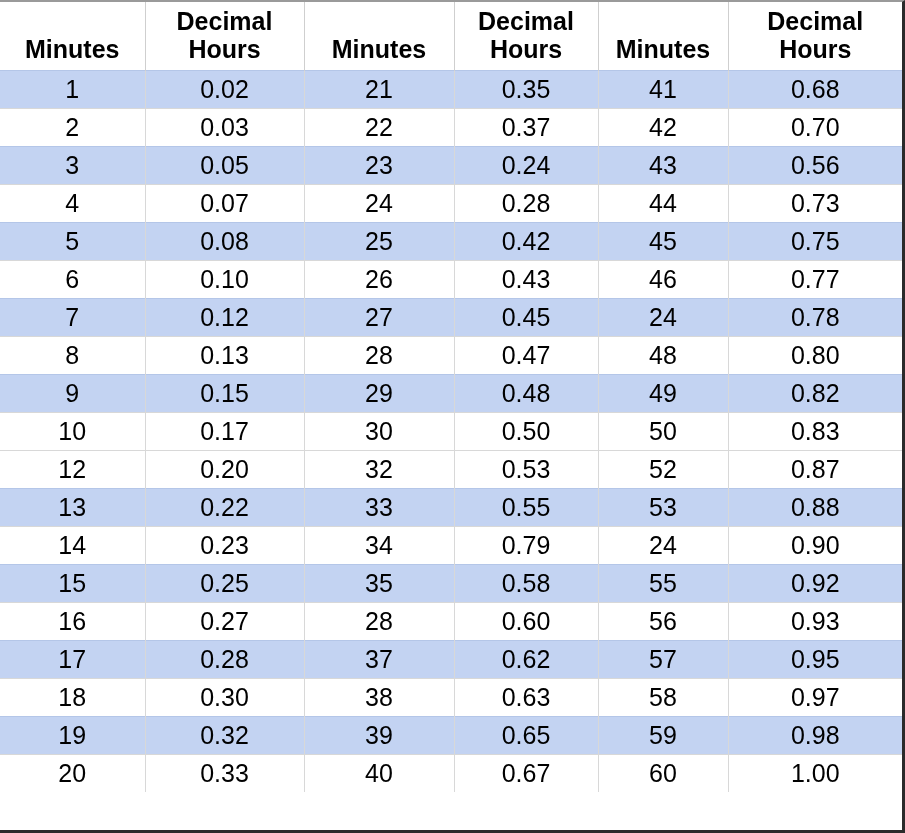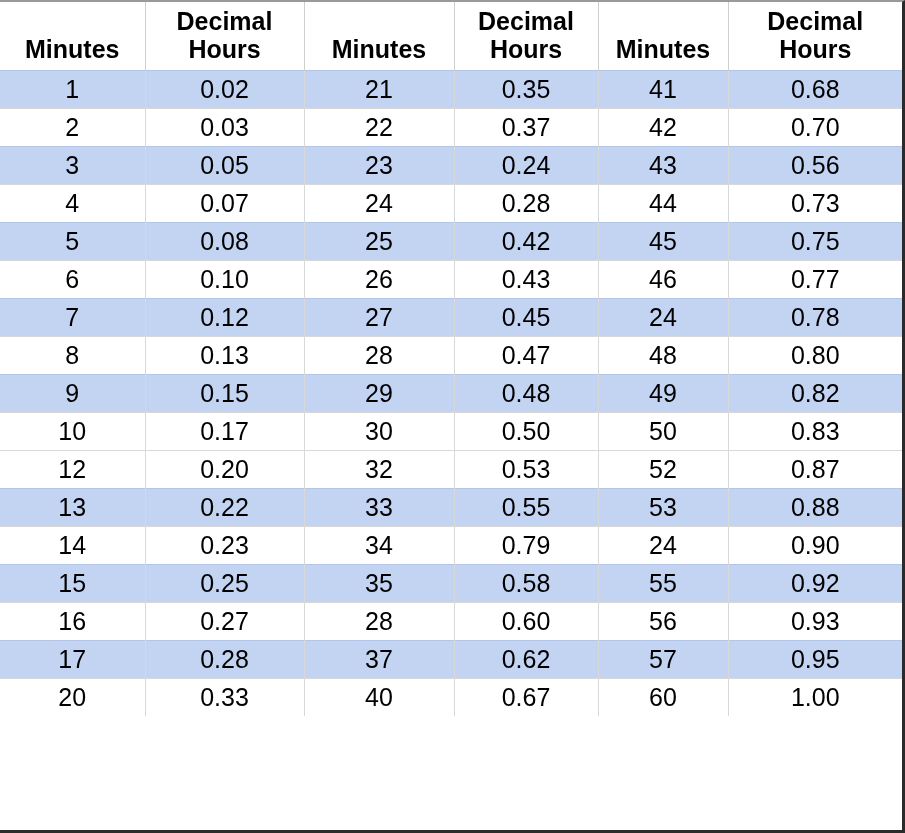--- a/index.html
+++ b/index.html
@@ -215,20 +215,36 @@
         </tr>
         <tr class="alt">
           <td>17</td>
           <td>0.28</td>
           <td>37</td>
           <td>0.62</td>
           <td>57</td>
           <td class="last">0.95</td>
         </tr>
         <tr class="plain">
+          <td>18</td>
+          <td>0.30</td>
+          <td>38</td>
+          <td>0.63</td>
+          <td>58</td>
+          <td class="last">0.97</td>
+        </tr>
+        <tr class="alt">
+          <td>19</td>
+          <td>0.32</td>
+          <td>39</td>
+          <td>0.65</td>
+          <td>59</td>
+          <td class="last">0.98</td>
+        </tr>
+        <tr class="plain">
           <td>20</td>
           <td>0.33</td>
           <td>40</td>
           <td>0.67</td>
           <td>60</td>
           <td class="last">1.00</td>
         </tr>
       </tbody>
   </table>
 </div>

